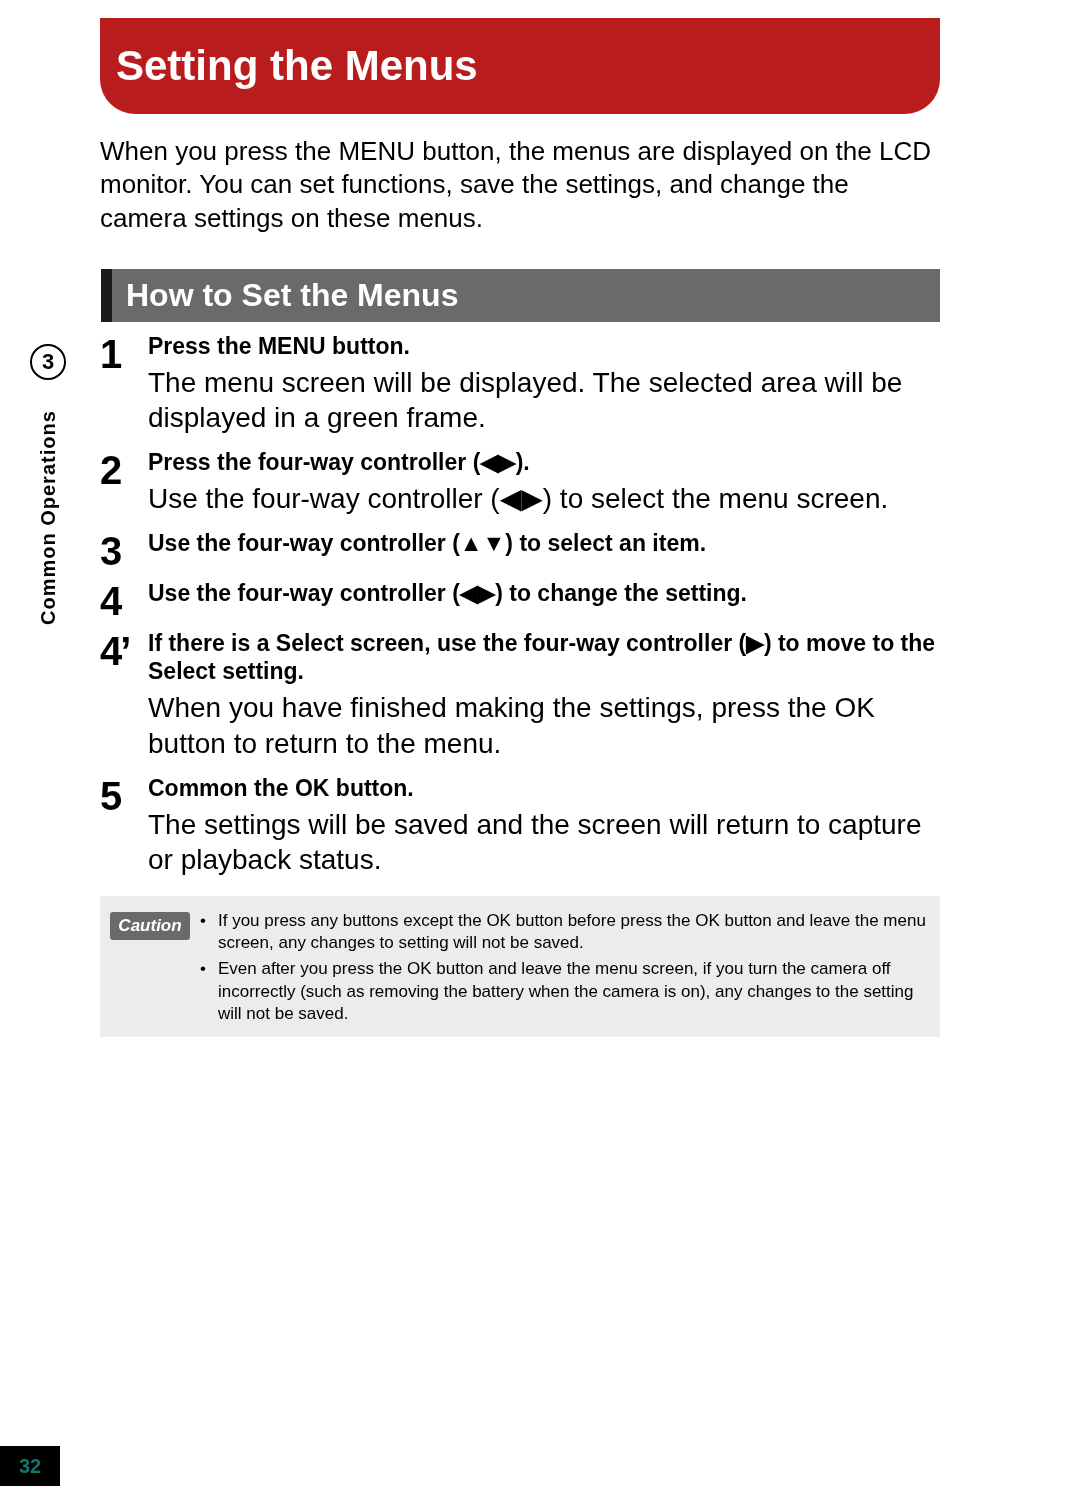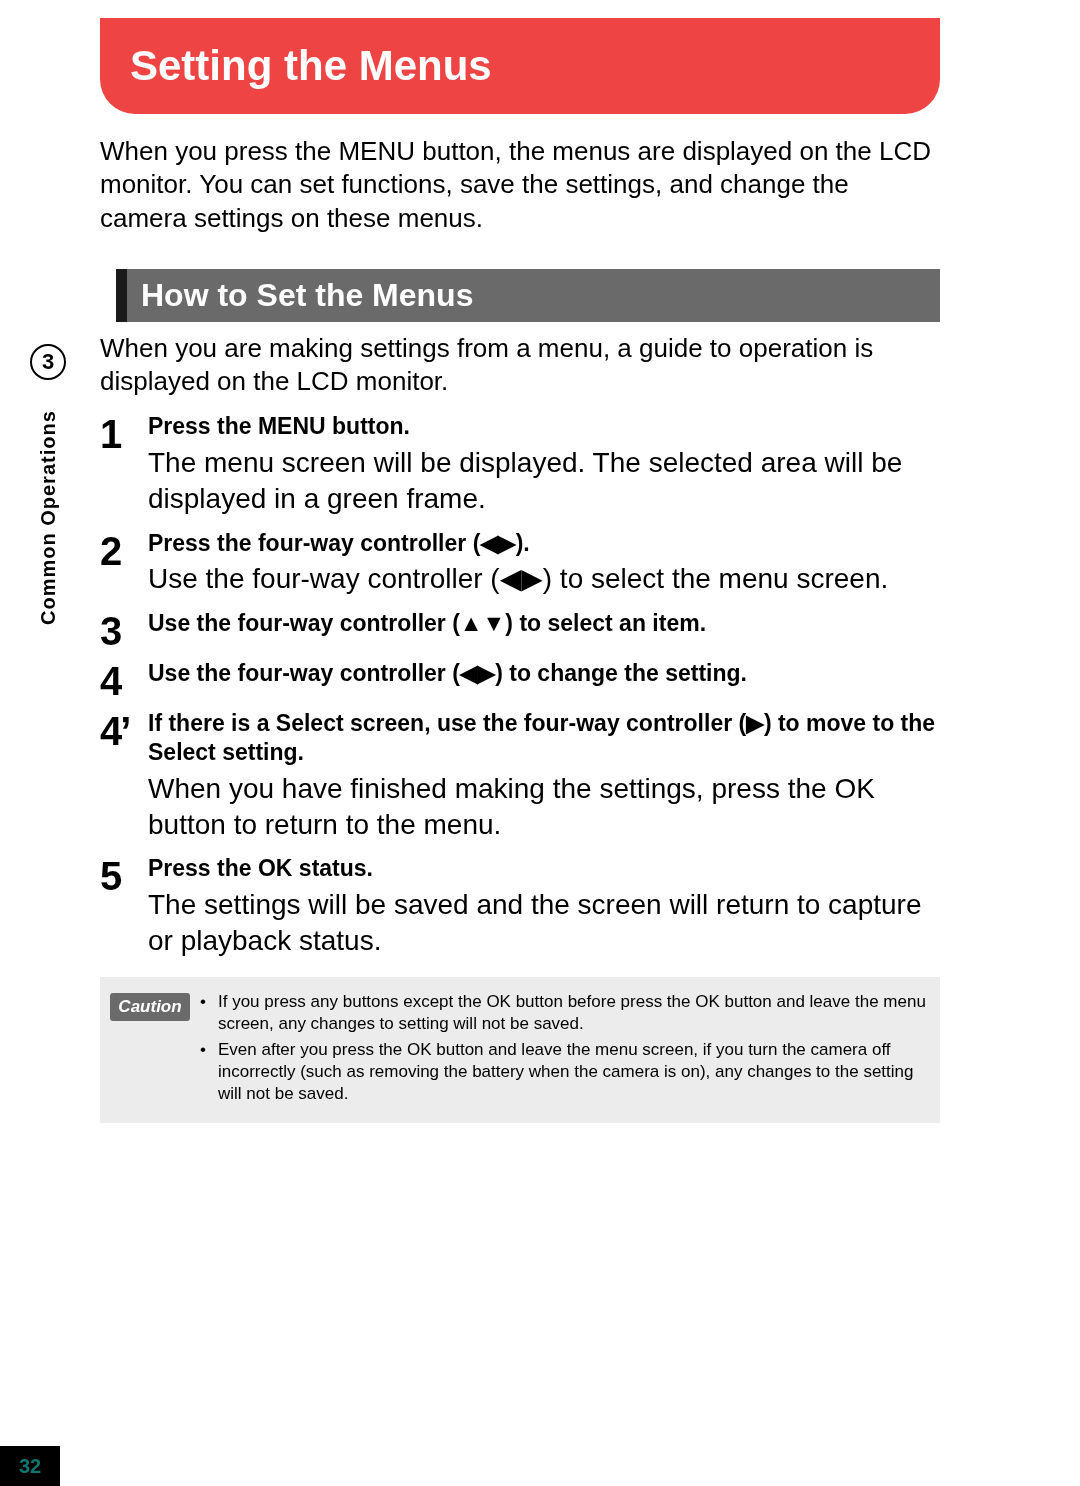--- a/index.html
+++ b/index.html
@@ -17,25 +17,25 @@
     height: 1486px;
     overflow: hidden;
   }
   
   .title-banner {
     position: absolute;
     left: 100px;
     right: 140px;
     top: 18px;
     height: 96px;
-    background: #ef4444;
+    background: #b91c1c;
     border-radius: 0 0 35px 35px;
     display: flex;
     align-items: center;
-    padding-left: 30px;
+    padding-left: 16px;
     box-sizing: border-box;
   }
   .title-banner span {
     color: #fff;
     font-size: 42px;
     font-weight: bold;
   }
   
   .body {
     position: absolute;
@@ -46,21 +46,21 @@
     line-height: 1.28;
   }
   .lead { margin: 0 0 34px 0; }
   .section-bar {
     background: #6a6a6a;
     color: #fff;
     font-weight: bold;
     font-size: 32px;
     padding: 6px 14px 6px 14px;
     border-left: 11px solid #1b1b1b;
-    margin: 0 0 10px 16px;
+    margin: 0 0 10px 1px;
   }
   .sub-lead { margin: 0 0 14px 0; }
   .steps {
     margin-top: 4px;
   }
   .step {
     display: flex;
     align-items: flex-start;
     margin-bottom: 8px;
   }
@@ -83,21 +83,21 @@
   .step-desc {
     font-size: 28px;
     line-height: 1.28;
     margin-bottom: 4px;
   }
   
   .caution-box {
     background: #ececec;
     margin-top: 14px;
     display: flex;
-    padding: 14px 14px 14px 0;
+    padding: 14px 14px 8px 0;
   }
   .caution-icon-wrap {
     width: 100px;
     flex: none;
     display: flex;
     justify-content: center;
     align-items: flex-start;
     padding-top: 2px;
   }
   .caution-icon {
@@ -182,21 +182,20 @@
   <div class="title-banner">
     <span>Setting the Menus</span>
   </div>
 
   <div class="body">
 
     <p class="lead">When you press the MENU button, the menus are displayed on the LCD monitor. You can set functions, save the settings, and change the camera settings on these menus.</p>
 
     <div class="section-bar">How to Set the Menus</div>
 
-    <p class="sub-lead">When you are making settings from a menu, a guide to operation is displayed on the LCD monitor.</p>
 
     <div class="steps">
 
       <div class="step">
         <div class="step-num">1</div>
         <div class="step-body">
           <div class="step-title">Press the MENU button.</div>
           <div class="step-desc">The menu screen will be displayed. The selected area will be displayed in a green frame.</div>
         </div>
       </div>
@@ -227,21 +226,21 @@
         <div class="step-num prime">4’</div>
         <div class="step-body">
           <div class="step-title">If there is a Select screen, use the four-way controller (▶) to move to the Select setting.</div>
           <div class="step-desc">When you have finished making the settings, press the OK button to return to the menu.</div>
         </div>
       </div>
 
       <div class="step">
         <div class="step-num">5</div>
         <div class="step-body">
-          <div class="step-title">Press the OK status.</div>
+          <div class="step-title">Common the OK button.</div>
           <div class="step-desc">The settings will be saved and the screen will return to capture or playback status.</div>
         </div>
       </div>
 
     </div>
 
     <div class="caution-box">
       <div class="caution-icon-wrap">
         <div class="caution-icon">Caution</div>
       </div>

